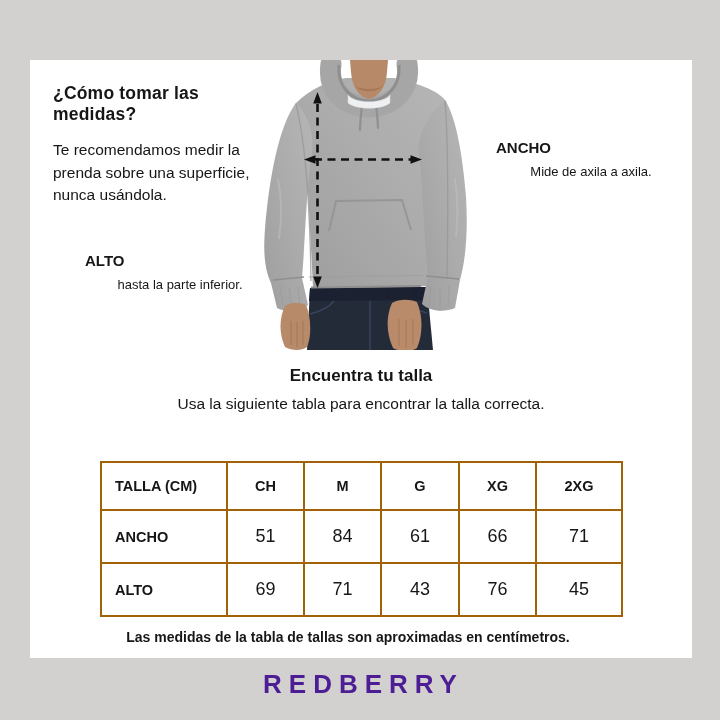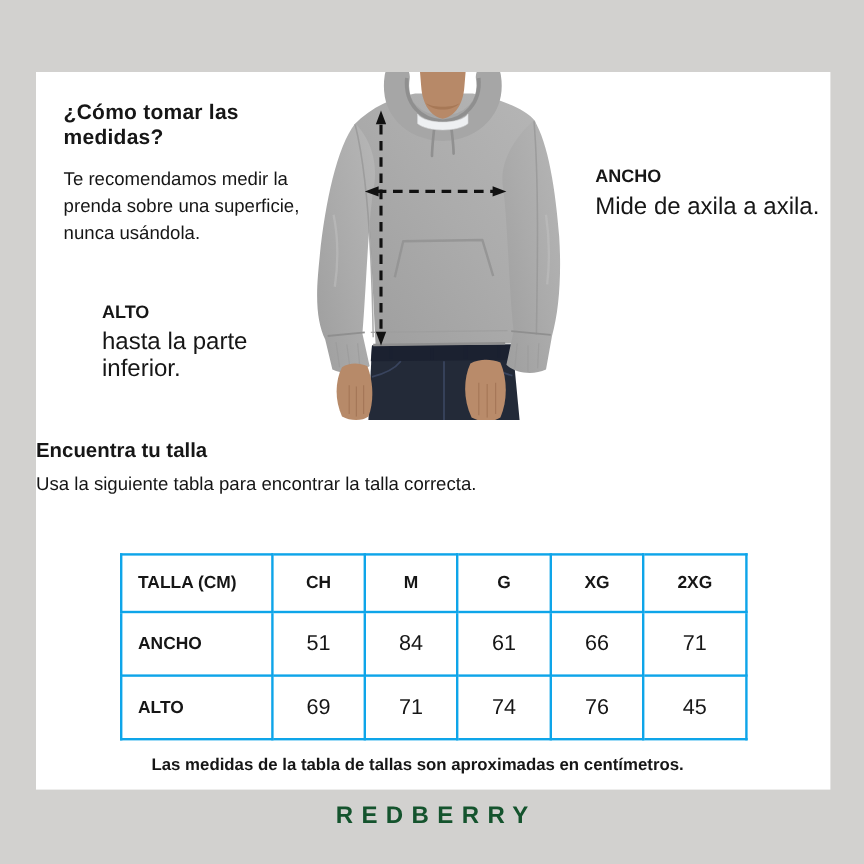--- a/index.html
+++ b/index.html
@@ -11,49 +11,49 @@
   .card {
     position:absolute; left:30px; top:60px; width:662px; height:598px;
     background:#ffffff;
   }
   
   .instr { position:absolute; left:53px; top:83px; width:230px; }
   .instr-title { font-size:17.5px; font-weight:bold; letter-spacing:.2px; margin:0 0 14px 0; }
   .instr-body { font-size:15.5px; line-height:22.5px; }
   
   .mlabel-title { font-size:15px; font-weight:bold; margin:0 0 5px 0; }
-  .mlabel-desc  { font-size:20px; line-height:22px; }
+  .mlabel-desc  { font-size:13px; line-height:22px;text-align:center; }
   .ancho { position:absolute; left:496px; top:139px; width:190px; }
   .alto  { position:absolute; left:85px;  top:252px; width:190px; }
   
-  .find      { position:absolute; left:30px; top:366px; width:662px; }
+  .find      { position:absolute; left:30px; top:366px; width:662px; text-align:center; }
   .find-title{ font-size:17px; font-weight:bold; margin:0 0 9px 0; }
   .find-sub  { font-size:15.5px; }
   .table-title { position:absolute; left:30px; top:429px; width:662px; text-align:center; font-size:16.5px; }
   
   table.sizes {
     position:absolute; left:100px; top:461px; width:521px;
     border-collapse:collapse; table-layout:fixed;
   }
   table.sizes th, table.sizes td {
-    border:2px solid #0ea5e9; text-align:center; vertical-align:middle;
+    border:2px solid #a16207; text-align:center; vertical-align:middle;
     padding:0; background:#fff;
   }
   table.sizes th { height:46px; font-size:14.5px; font-weight:bold; }
   table.sizes td { height:51px; font-size:18px; font-weight:normal; }
   table.sizes .first { text-align:left; padding-left:13px; font-weight:bold; font-size:14.5px; }
   
   .note {
     position:absolute; left:30px; top:629px; width:636px; text-align:center;
     font-size:14px; font-weight:bold;
   }
   .brand {
     position:absolute; left:0; top:669px; width:720px; text-align:center;
-    font-size:20px; font-weight:bold; letter-spacing:7px; text-indent:7px;
-    color:#14532d;
+    font-size:26px; font-weight:bold; letter-spacing:7px; text-indent:7px;
+    color:#4c1d95;
   }
   .figure { position:absolute; left:248px; top:60px; width:250px; height:290px; }
 </style>
 </head>
 <body>
 
 <div class="stage">
 
   <div class="card"></div>
 
@@ -178,21 +178,21 @@
         <td>51</td>
         <td>84</td>
         <td>61</td>
         <td>66</td>
         <td>71</td>
       </tr>
       <tr>
         <td class="first">ALTO</td>
         <td>69</td>
         <td>71</td>
-        <td>74</td>
+        <td>43</td>
         <td>76</td>
         <td>45</td>
       </tr>
     </tbody>
   </table>
 
   <div class="note">Las medidas de la tabla de tallas son aproximadas en centímetros.</div>
   <div class="brand">REDBERRY</div>
 
 </div>

